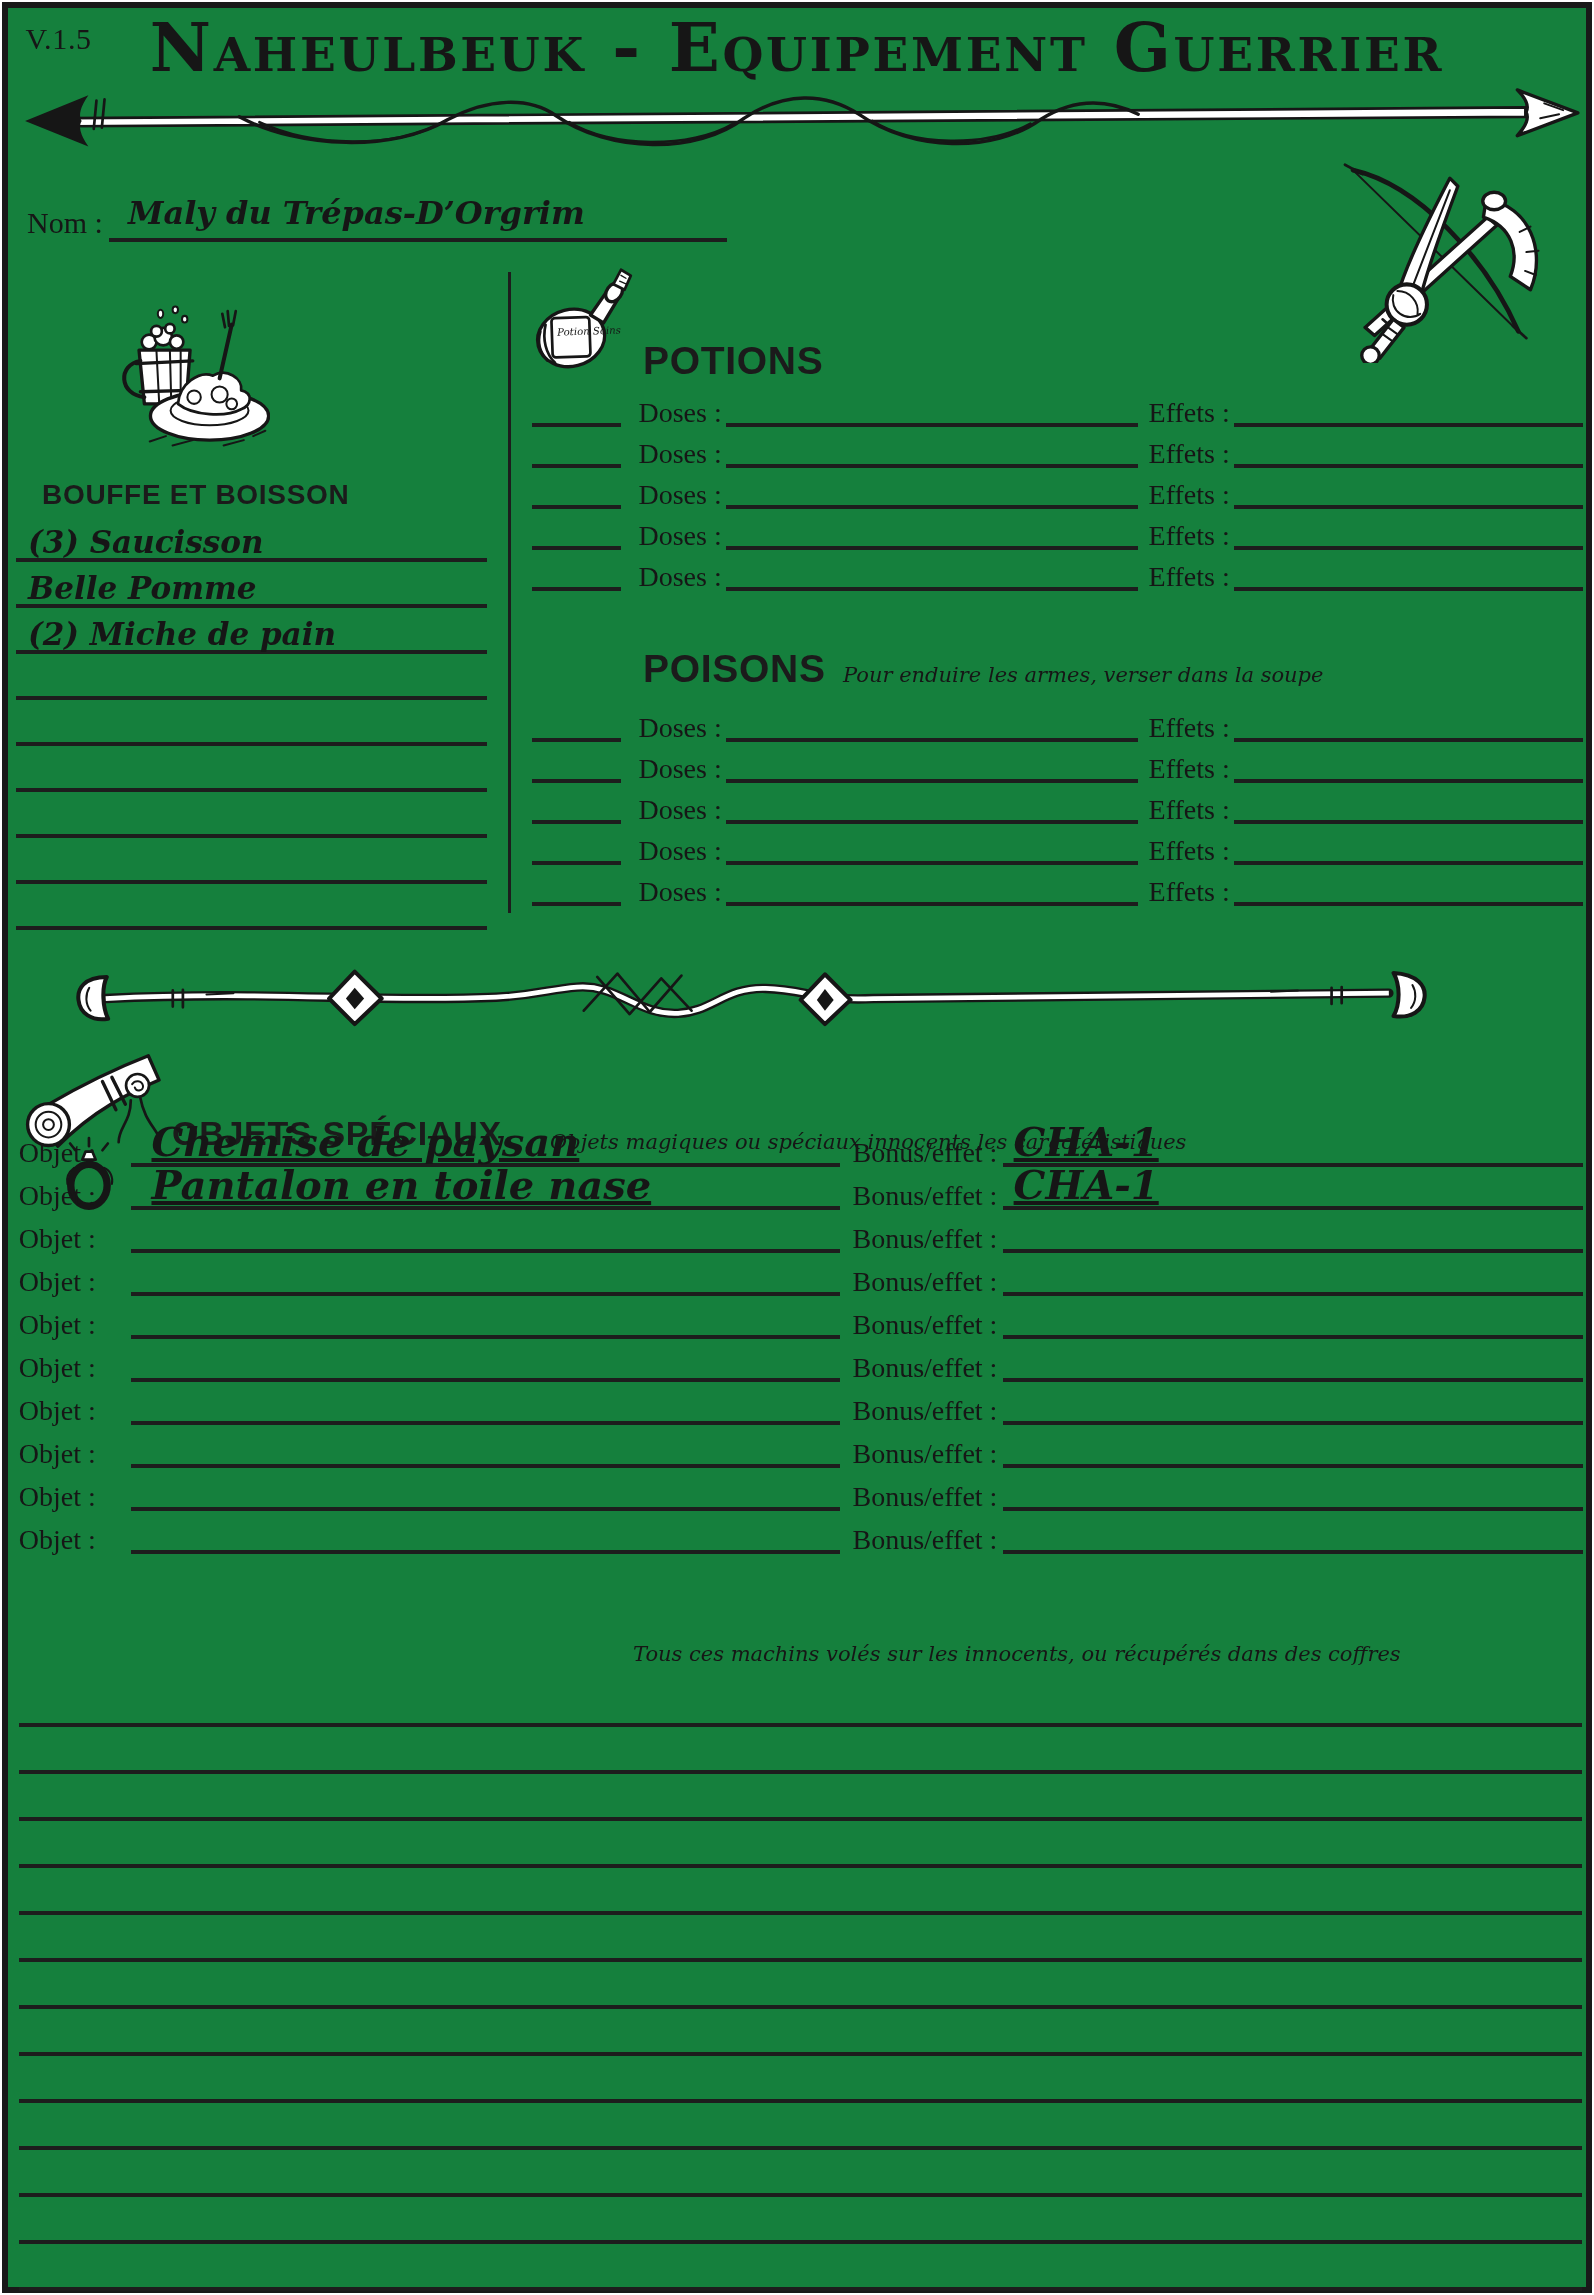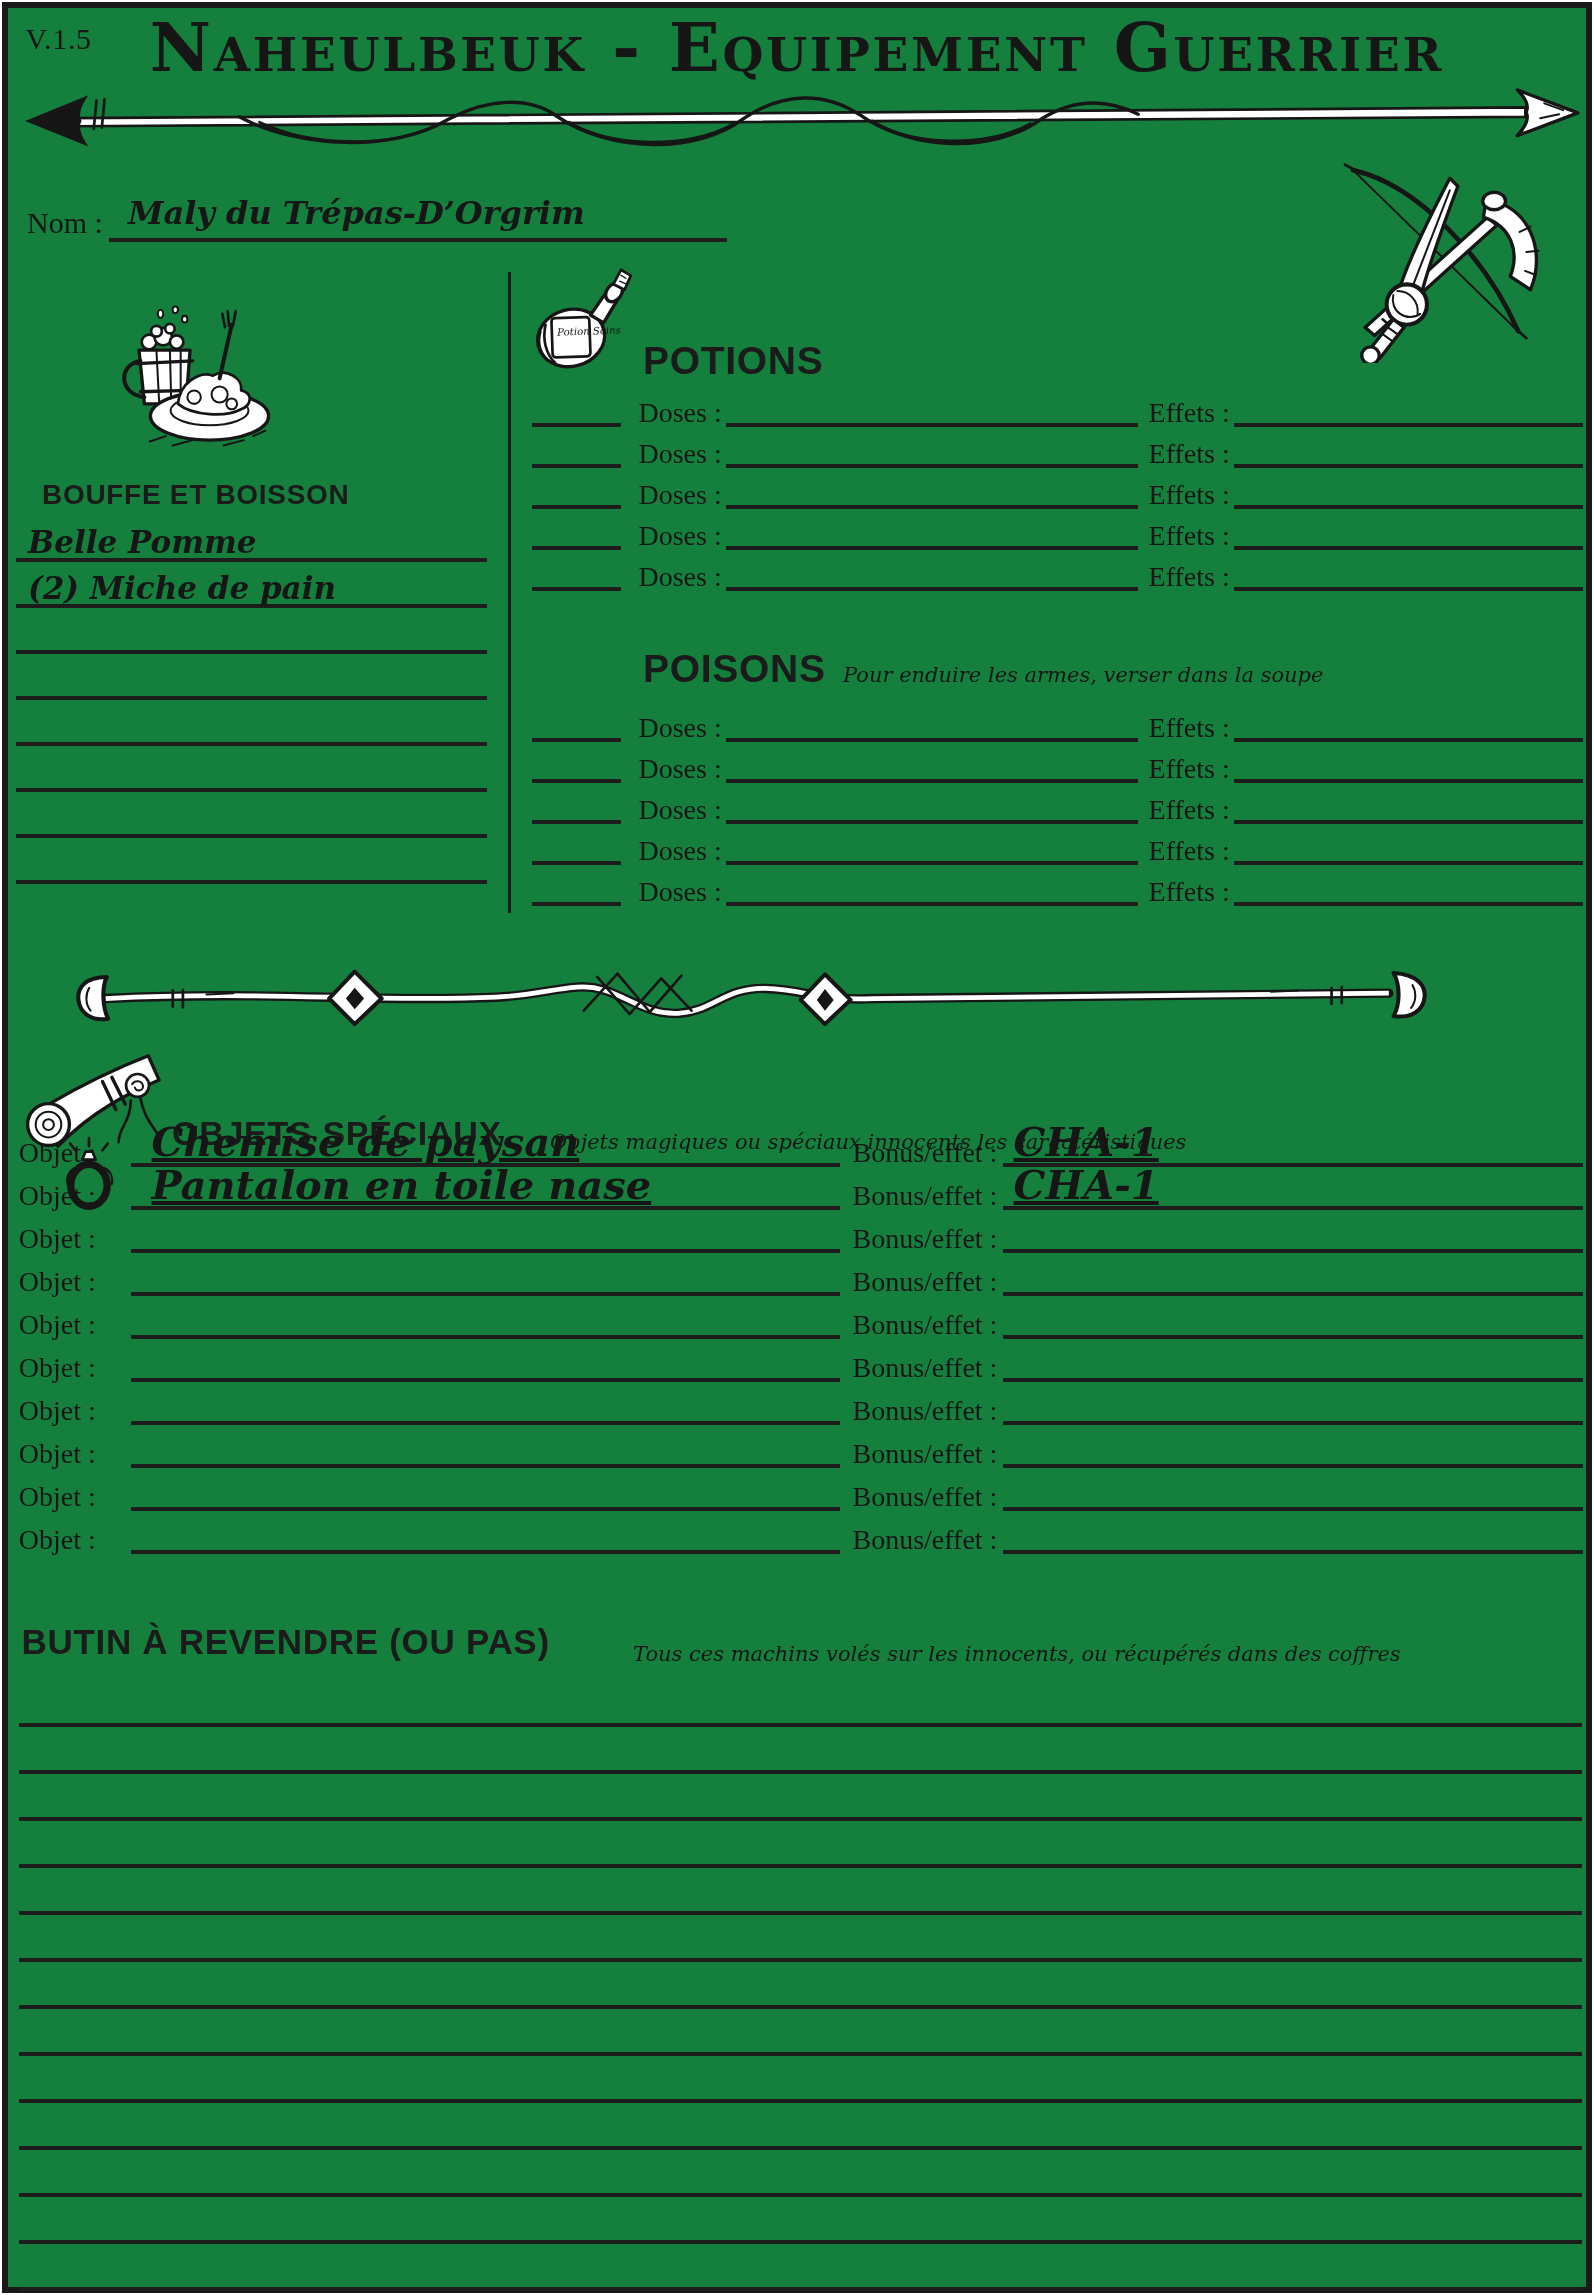--- a/index.html
+++ b/index.html
@@ -105,20 +105,23 @@
       <circle class="inkf" stroke-width="3" cx="208" cy="150" r="8"></circle>
       <line class="ink" stroke-width="6" x1="208" y1="32" x2="190" y2="112"></line>
       <path class="ink" stroke-width="4" d="M204 34 L202 12 M210 33 L214 12 M198 36 L194 16"></path>
       <path class="ink" stroke-width="3" d="M86 206 L110 198 M120 212 L150 204 M196 212 L226 204 M240 198 L258 190"></path>
     </svg>
   </div>
 
   <div class="abs sec" style="left:34px;top:471px;font-size:28px;">BOUFFE ET BOISSON</div>
   <div class="abs" style="left:8px;top:508px;width:471px;">
     <div class="frow">
+        <span class="hand">(3) Saucisson</span>
+      </div>
+    <div class="frow">
         <span class="hand">Belle Pomme</span>
       </div>
     <div class="frow">
         <span class="hand">(2) Miche de pain</span>
       </div>
     <div class="frow">
         <span class="hand"></span>
       </div>
     <div class="frow">
         <span class="hand"></span>
@@ -364,21 +367,20 @@
       <div class="oline">
           <span class="hand"></span>
         </div>
       <span class="lab blabel">Bonus/effet :</span>
       <div class="bline">
           <span class="hand"></span>
         </div>
     </div>
   </div>
 
-  <div class="abs sec" style="left:13.5px;top:1614px;font-size:35px;">BUTIN À REVENDRE (OU PAS)</div>
   <div class="abs sub" style="left:625px;top:1634px;">Tous ces machins volés sur les innocents, ou récupérés dans des coffres</div>
   <div class="abs" style="left:10.8px;top:1672px;width:1563px;">
     <div class="lrow"></div>
     <div class="lrow"></div>
     <div class="lrow"></div>
     <div class="lrow"></div>
     <div class="lrow"></div>
     <div class="lrow"></div>
     <div class="lrow"></div>
     <div class="lrow"></div>

